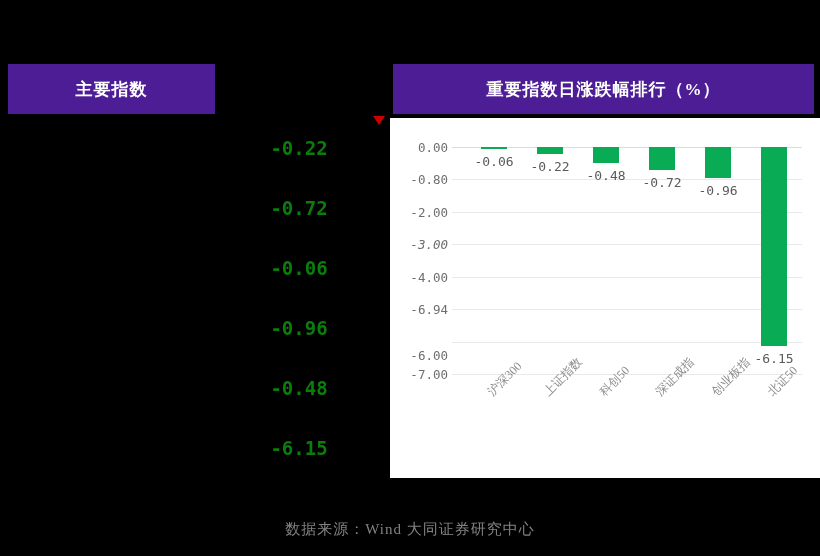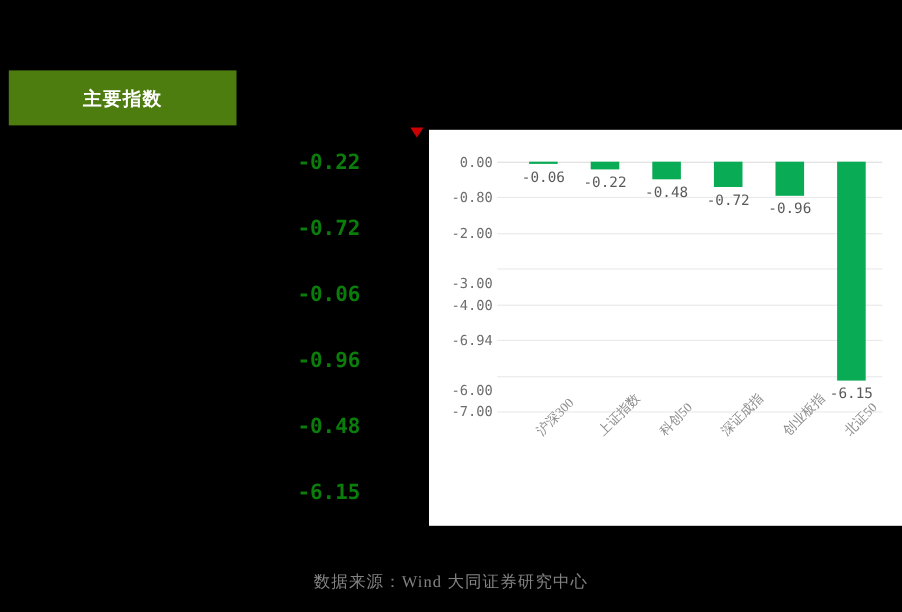--- a/index.html
+++ b/index.html
@@ -8,21 +8,21 @@
     background:#000000;
     font-family:"Liberation Sans", sans-serif;
     overflow:hidden;
   }
   #root { position:relative; width:820px; height:556px; background:#000; }
 
   
   .hdr-row { position:absolute; left:8px; top:64px; height:50px; width:806px; }
   .hdr-cell {
     position:absolute; top:0; height:50px;
-    background:#4d7c0f;
+    background:#4c1d95;
     color:#ffffff;
     display:flex; align-items:center; justify-content:center;
     font-size:17px; font-weight:700;
     letter-spacing:1px;
     font-family:"Liberation Serif", serif;
   }
   .hdr-c1 { left:0px;   width:207px; }
   .hdr-c2 { left:212px; width:168px; }
   .hdr-c3 { left:385px; width:421px; }
 
@@ -113,20 +113,21 @@
     letter-spacing:1px;
   }
 </style>
 </head>
 <body>
 
 <div id="root">
 
   <div class="hdr-row">
     <div class="hdr-cell hdr-c1">主要指数</div>
+    <div class="hdr-cell hdr-c3">重要指数日涨跌幅排行（%）</div>
   </div>
 
   <div class="names-col">
     <div class="name-cell">上证指数</div>
     <div class="name-cell">深证成指</div>
     <div class="name-cell">沪深300</div>
     <div class="name-cell">创业板指</div>
     <div class="name-cell">科创50</div>
     <div class="name-cell">北证50</div>
   </div>
@@ -144,21 +145,21 @@
 
   <div class="chart-panel">
     <div class="plot" id="plot">
         <div class="gridline zero" style="top: 29px;"></div>
         <div class="ytick" style="top: 29px;">0.00</div>
         <div class="gridline" style="top: 61.4286px;"></div>
         <div class="ytick" style="top: 61.4286px;">-0.80</div>
         <div class="gridline" style="top: 93.8571px;"></div>
         <div class="ytick" style="top: 93.8571px;">-2.00</div>
         <div class="gridline" style="top: 126.286px;"></div>
-        <div class="ytick" style="top: 139px;">-3.00</div>
+        <div class="ytick" style="top: 126px; font-style: italic;">-3.00</div>
         <div class="gridline" style="top: 158.714px;"></div>
         <div class="ytick" style="top: 158.714px;">-4.00</div>
         <div class="gridline" style="top: 191.143px;"></div>
         <div class="ytick" style="top: 191.143px;">-6.94</div>
         <div class="gridline" style="top: 223.571px;"></div>
         <div class="ytick" style="top: 237px;">-6.00</div>
         <div class="gridline" style="top: 256px;"></div>
         <div class="ytick" style="top: 256px;">-7.00</div>
         <div class="bar" style="left: 91px; top: 29px; height: 2px; background: rgb(10, 171, 85);"></div>
         <div class="dlabel" style="left: 104px; top: 35.9457px;">-0.06</div>

